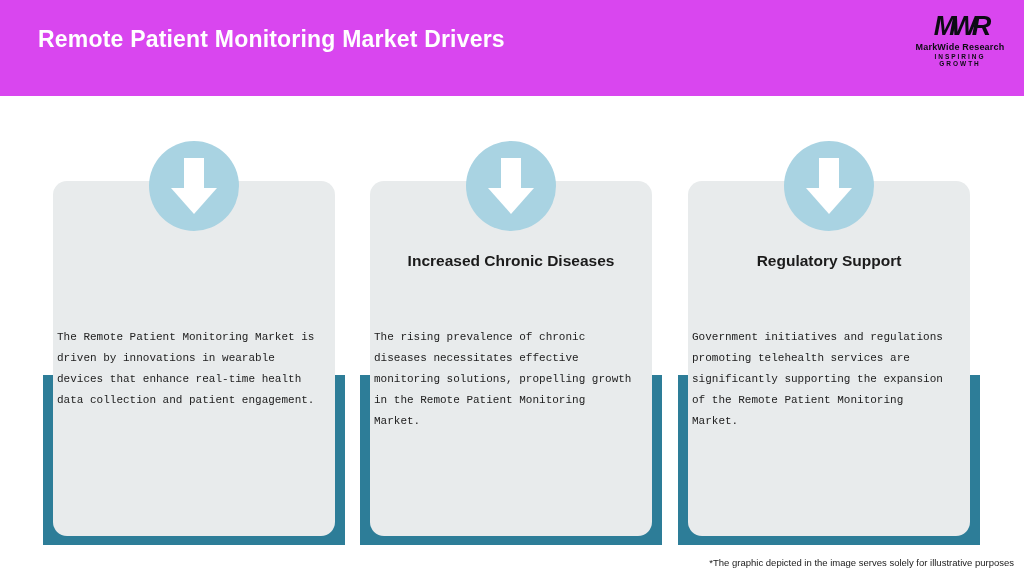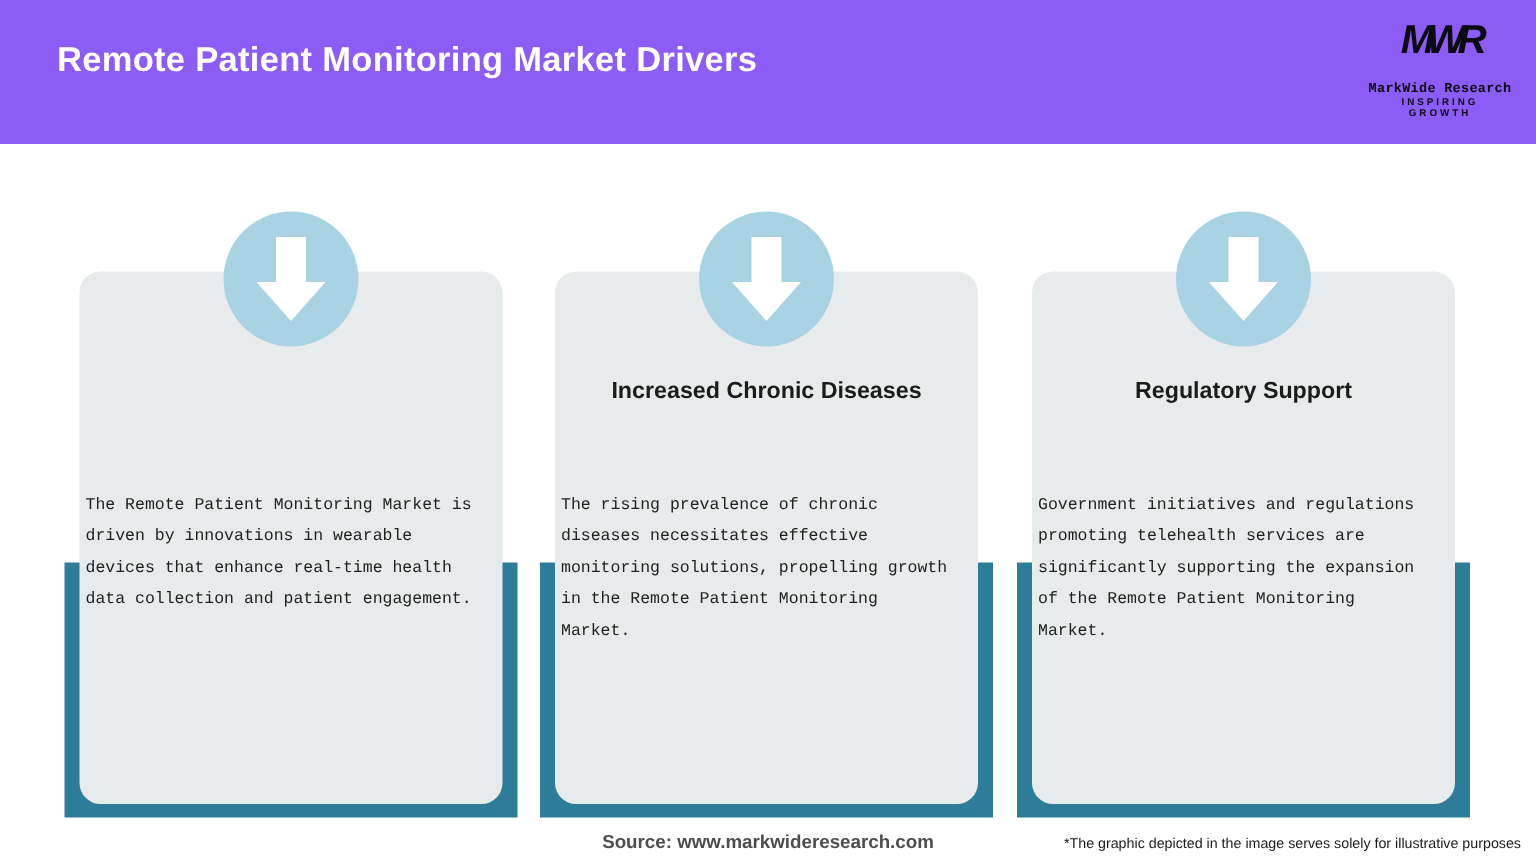--- a/index.html
+++ b/index.html
@@ -8,35 +8,35 @@
     font-family: "Liberation Sans", sans-serif;
     background: #ffffff;
     position: relative;
     overflow: hidden;
   }
   .stage { position: absolute; inset: 0; width: 1024px; height: 576px; }
 
   
   .header {
     position: absolute; left: 0; top: 0; width: 1024px; height: 96px;
-    background: #8b5cf6;
+    background: #d946ef;
   }
   .header-title {
     position: absolute; left: 38px; top: 26px;
     color: #ffffff; font-size: 23px; font-weight: bold; letter-spacing: 0.2px;
   }
   .logo {
     position: absolute; right: 16px; top: 11px; width: 96px; text-align: center;
     color: #0b0b12;
   }
   .logo-monogram {
     font-size: 27px; font-weight: 900; font-style: italic;
     letter-spacing: -5px; line-height: 30px;
   }
-  .logo-name { font-size: 9px; font-weight: bold; letter-spacing: 0.2px; margin-top: 13px; font-family: Liberation Mono, monospace; }
+  .logo-name { font-size: 9px; font-weight: bold; letter-spacing: 0.2px; margin-top: 1px; }
   .logo-tagline { font-size: 6.5px; font-weight: bold; letter-spacing: 2px; margin-top: 1px; }
 
   
   .group { position: absolute; top: 141px; width: 302px; height: 404px; }
   .group-1 { left: 43px; }
   .group-2 { left: 360px; }
   .group-3 { left: 678px; }
 
   .backing {
     position: absolute; left: 0; top: 234px; width: 100%; height: 170px;
@@ -120,16 +120,15 @@
     <div class="backing"></div>
     <div class="card"></div>
     <div class="badge">
       <span class="arrow-bar"></span>
       <span class="arrow-head"></span>
     </div>
     <div class="card-title">Regulatory Support</div>
     <div class="card-desc">Government initiatives and regulations promoting telehealth services are significantly supporting the expansion of the Remote Patient Monitoring Market.</div>
   </div>
 
-  <div class="source-text">Source: www.markwideresearch.com</div>
   <div class="disclaimer-text">*The graphic depicted in the image serves solely for illustrative purposes</div>
 
 </div>
 
 </body></html>

